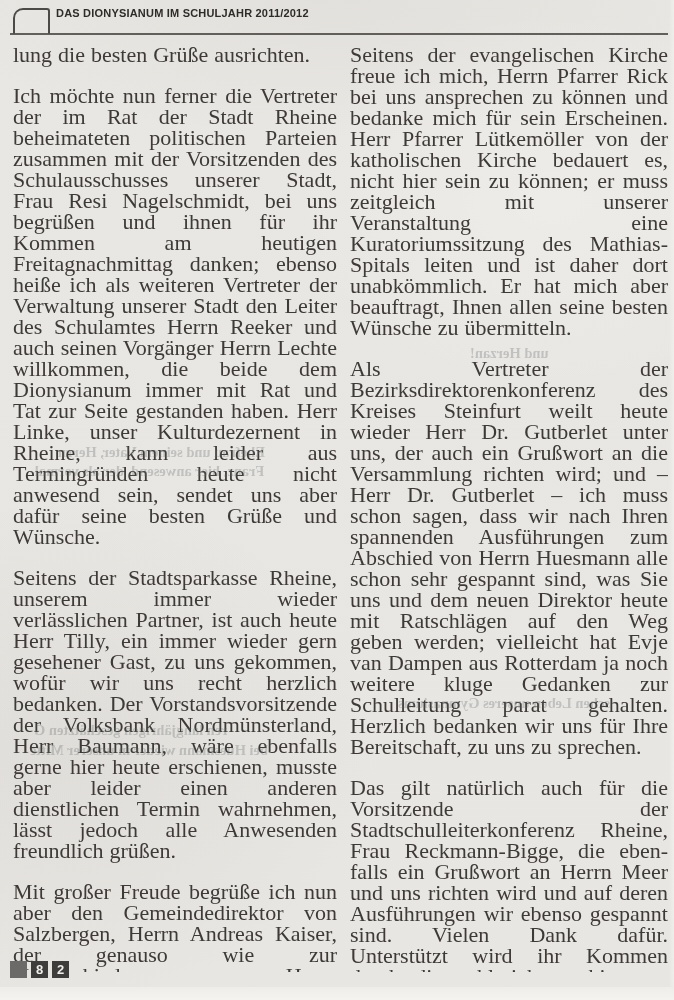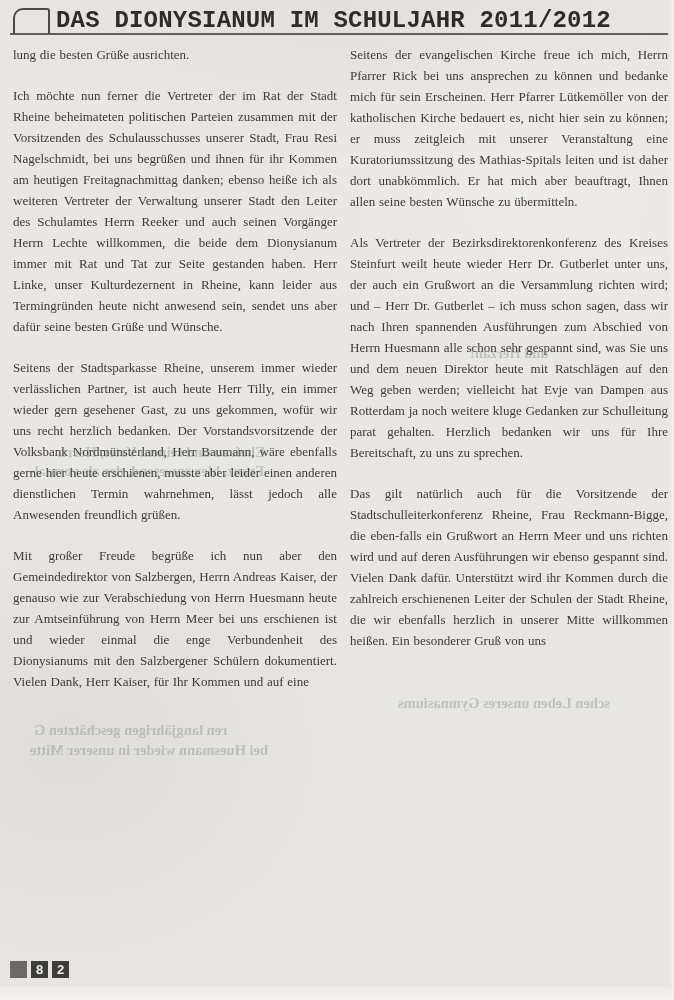--- a/index.html
+++ b/index.html
@@ -27,36 +27,36 @@
     border-bottom: none;
     border-radius: 10px 3px 0 0;
     background: transparent;
   }
   .header-rule {
     position: absolute; left: 10px; right: 6px; top: 33px;
     height: 2px; background: #53514d; opacity: 0.9;
   }
   .page-title {
     position: absolute; left: 56px; top: 7px;
-    font-family: Liberation Mono, monospace;
+    font-family: Liberation Sans, sans-serif;
     font-weight: bold;
-    font-size: 24px;
+    font-size: 11px;
     letter-spacing: 0.2px;
     color: #2e2c29;
     white-space: nowrap;
   }
 
   
   .columns {
     position: absolute; top: 44px; left: 13px;
     width: 655px; height: 928px;
     display: flex; gap: 13px;
     overflow: hidden;
   }
-  .col { font-size: 13px; line-height: 21px; text-align: justify; font-family: Liberation Serif, serif; }
+  .col { font-size: 22px; line-height: 21px; text-align: justify; font-family: Liberation Serif, serif; }
   .col.left  { width: 324px; }
   .col.right { width: 318px; }
   .col p { margin: 0 0 20px 0; hyphens: auto; -webkit-hyphens: auto; word-spacing: 0.5px; }
 
   
   .bt {
     position: absolute;
     display: inline-block;
     transform: scaleX(-1);
     font-weight: bold;

